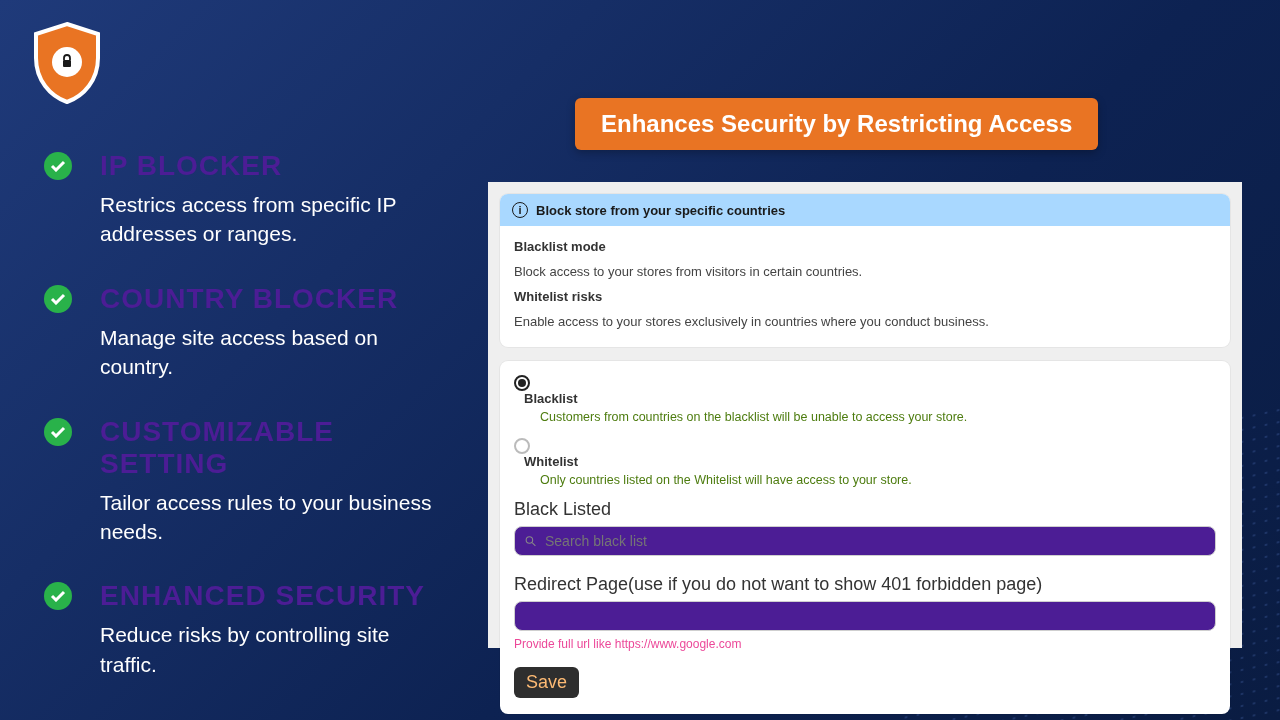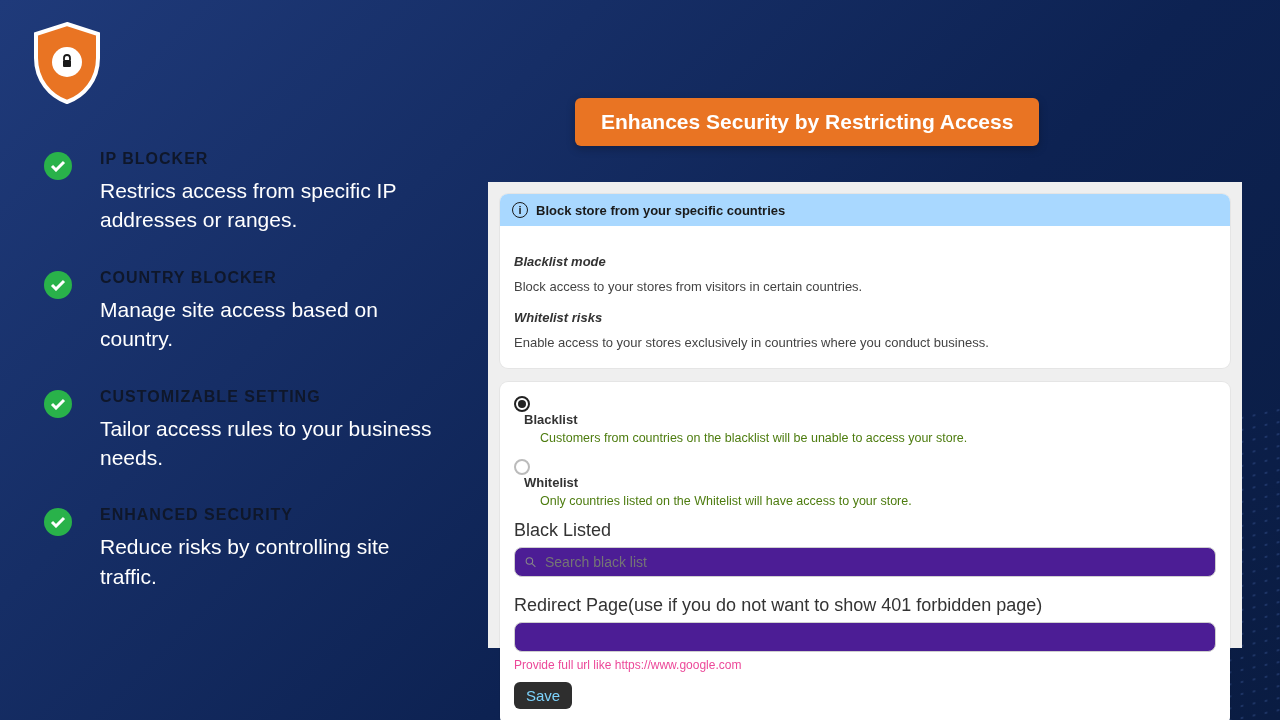--- a/index.html
+++ b/index.html
@@ -30,40 +30,40 @@
     flex: 0 0 28px;
     width: 28px; height: 28px;
     border-radius: 50%;
     background: #29b24a;
     display: flex; align-items: center; justify-content: center;
     margin-top: 2px;
   }
   .check svg { stroke: #fff; stroke-width: 3; fill: none; }
   .ftxt { margin-left: 28px; }
   .ftitle {
-    color: #0f172a;
+    color: #4c1d95;
     font-weight: 700;
-    font-size: 16px;
+    font-size: 28px;
     letter-spacing: 1px;
     margin-bottom: 8px;
   }
   .fdesc {
     color: #ffffff;
     font-weight: 300;
     font-size: 21px;
     line-height: 1.4;
   }
   
   .banner {
     position: absolute;
     left: 575px;
     top: 98px;
     background: #e97423;
     color: #ffffff;
-    font-size: 21px;
+    font-size: 24px;
     font-weight: 700;
     padding: 12px 26px;
     border-radius: 6px;
     box-shadow: 0 3px 8px rgba(0,0,0,0.25);
   }
   
   .panel {
     position: absolute;
     left: 488px;
     top: 182px;
@@ -91,21 +91,21 @@
   }
   .info-header .info-icon {
     width: 16px; height: 16px;
     border: 1.5px solid #1a1a1a;
     border-radius: 50%;
     display: inline-flex; align-items: center; justify-content: center;
     font-size: 11px; font-weight: 700;
     margin-right: 8px;
   }
   .card-body { padding: 12px 14px 16px; font-size: 13px; color: #333; }
-  .sub-title { font-weight: 700; font-size: 13px; margin-top: 16px; font-style: italic; }
+  .sub-title { font-weight: 700; font-size: 13px; margin-top: 1px; }
   .sub-text { font-size: 13px; color: #444; margin: 10px 0 10px; }
   .radio-row { display: flex; align-items: flex-start; margin-bottom: 4px; flex-direction: column; }
   .radio {
     width: 16px; height: 16px; border-radius: 50%;
     border: 2px solid #222;
     margin-top: 2px;
     display: inline-flex; align-items: center; justify-content: center;
   }
   .radio .dot { width: 8px; height: 8px; border-radius: 50%; background: #222; }
   .radio.unchecked { border-color: #bbb; }
@@ -123,26 +123,26 @@
   }
   .search-wrap { position: relative; }
   .search-wrap .mag {
     position: absolute; left: 10px; top: 50%; transform: translateY(-50%);
     width: 13px; height: 13px; color: #888;
   }
   .search-wrap input { padding-left: 30px; color:#888; }
   .helper { font-size: 12px; color: #ec4899; margin-top: 6px; }
   .save-btn {
     background: #2e2e2e;
-    color: #7dd3fc;
-    font-size: 15px;
+    color: #fdba74;
+    font-size: 18px;
     padding: 5px 12px;
     border: none;
     border-radius: 6px;
-    margin-top: 10px;
+    margin-top: 16px;
     display: inline-block;
   }
 </style>
 </head>
 <body>
 
 <div class="dots"></div>
 
 <div class="logo">
   <svg width="78" height="88" viewBox="0 0 78 88">

